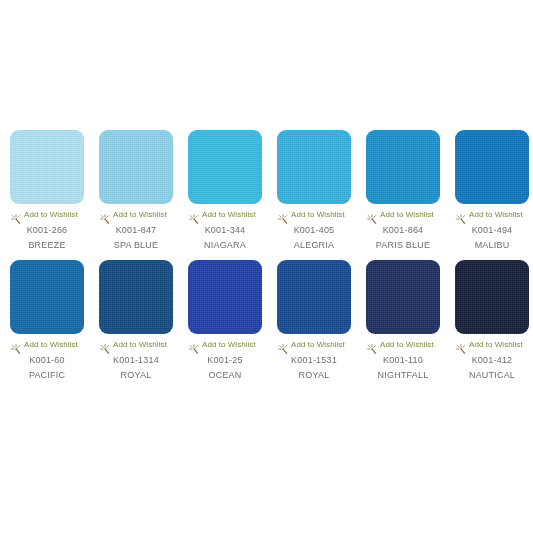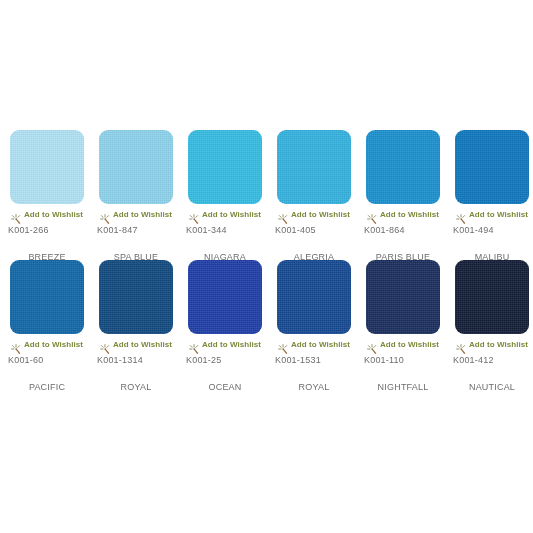--- a/index.html
+++ b/index.html
@@ -83,43 +83,43 @@
 
   .sparkle-icon {
     width: 10px;
     height: 10px;
     flex: 0 0 10px;
     display: block;
   }
 
   .wishlist-label {
     font-size: 8px;
-    font-weight: bold;
+    font-weight: normal;
     color: #7b8a3c;
     letter-spacing: 0.05px;
     line-height: 10px;
     white-space: nowrap;
     cursor: pointer;
   }
 
   .swatch-code {
     font-size: 9px;
     color: #6d6d6d;
-    text-align: left;
+    text-align: center;
     margin-top: 4px;
     line-height: 11px;
     width: 78px;
     letter-spacing: 0.2px;
   }
 
   .swatch-name {
     font-size: 9px;
     color: #6d6d6d;
     text-align: center;
-    margin-top: 16px;
+    margin-top: 4px;
     line-height: 11px;
     width: 78px;
     letter-spacing: 0.2px;
     white-space: nowrap;
   }
 </style>
 </head>
 <body>
 
 <div id="swatch-page">

